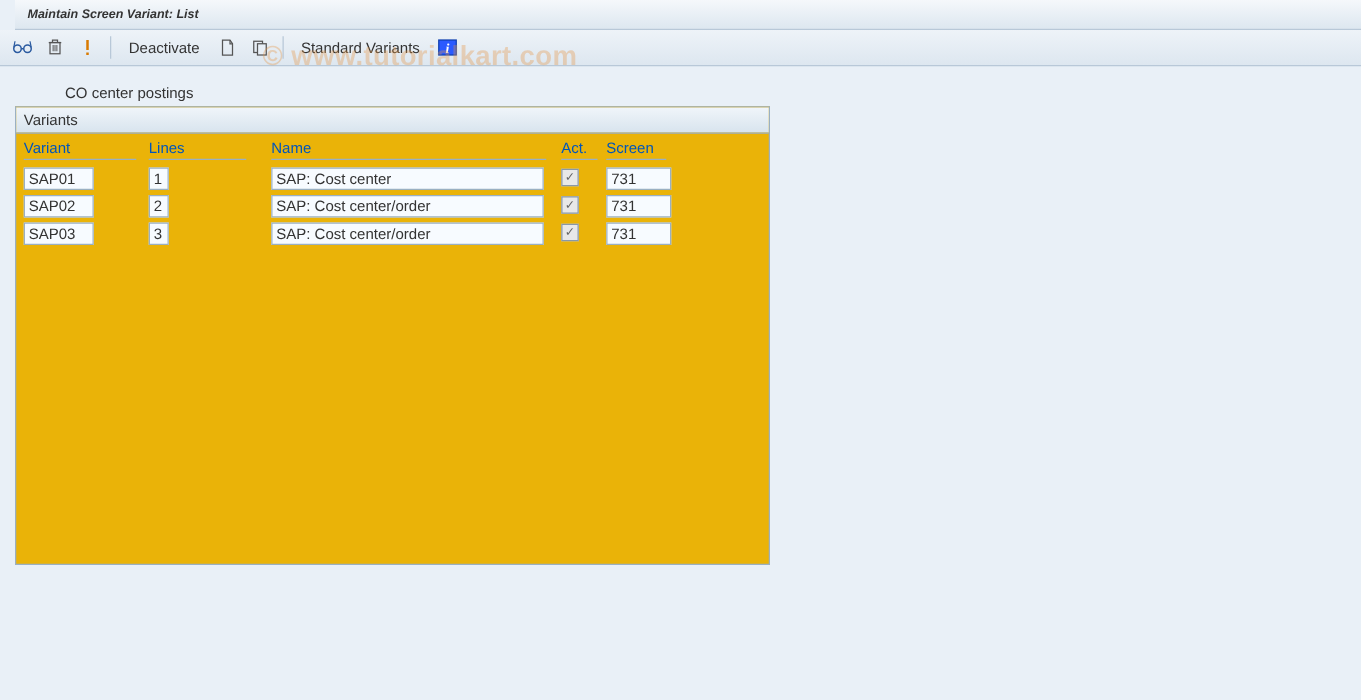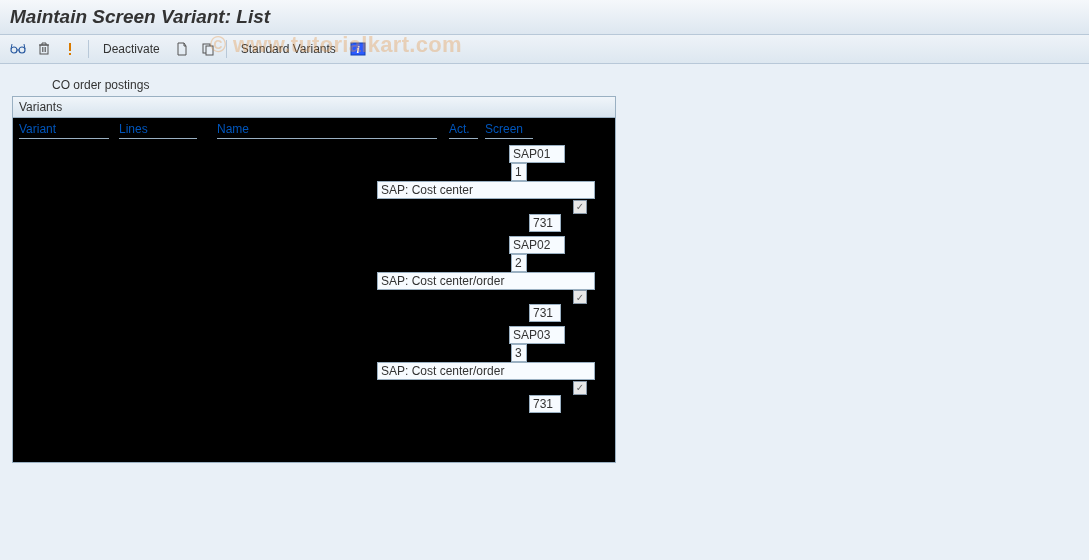--- a/index.html
+++ b/index.html
@@ -11,22 +11,23 @@
       height: 560px;
       overflow: hidden;
       color: #333;
     }
     .title-bar {
       background: linear-gradient(to bottom, #f5f8fb 0%, #dde7f0 100%);
       border-bottom: 1px solid #b8c8d8;
       padding: 6px 10px;
       font-weight: bold;
       font-style: italic;
-      font-size: 19px;
-      color: #333;
+      font-size: 10px;
+      color: #333;
+      margin-left: 12px;
     }
     .toolbar {
       background: linear-gradient(to bottom, #eef3f8 0%, #dde7f0 100%);
       border-bottom: 1px solid #b8c8d8;
       padding: 4px 8px;
       display: flex;
       align-items: center;
       gap: 6px;
     }
     .tb-btn {
@@ -62,21 +63,21 @@
       border-bottom: 1px solid #b0bcc8;
       padding: 2px 0;
     }
     .info-val-txt {
       margin-left: 40px;
     }
     .variants-box {
       width: 604px;
       height: 367px;
       border: 1px solid #9ab0c2;
-      background: #000000;
+      background: #eab308;
       position: relative;
     }
     .variants-header {
       background: linear-gradient(to bottom, #f0f5fa 0%, #d8e4ee 100%);
       border-bottom: 1px solid #9ab0c2;
       padding: 3px 6px;
       font-size: 12px;
       color: #333;
     }
     .vt-head {
@@ -94,41 +95,40 @@
        
     }
     .col-underline {
       border-bottom: 1px solid #9ab0c2;
       display: inline-block;
       padding-bottom: 2px;
     }
     .vt-row {
       display: flex;
       padding: 2px 6px;
-      align-items: flex-end;
-      flex-direction: column;
+      align-items: flex-start;
     }
     .c-variant { width: 100px; }
     .c-lines   { width: 98px; }
     .c-name    { width: 232px; }
     .c-act     { width: 36px; text-align: left; }
     .c-rel     { width: 80px; }
     .cell-input {
       border: 1px solid #9ab0c2;
       background: #f7fbff;
       padding: 1px 3px;
       font-size: 12px;
       font-family: inherit;
       height: 18px;
       color: #333;
     }
     .c-variant .cell-input { width: 56px; }
     .c-lines   .cell-input { width: 16px; text-align: left;}
     .c-name    .cell-input { width: 218px; }
-    .c-rel     .cell-input { width: 32px; }
+    .c-rel     .cell-input { width: 52px; }
     .chk {
       width: 14px; height: 14px;
       border: 1px solid #8898a8;
       background: #e8e8e8;
       display: inline-flex;
       align-items: center;
       justify-content: center;
       font-size: 10px;
       color: #666;
     }
@@ -200,21 +200,21 @@
       <text x="8" y="11" text-anchor="middle" font-family="serif" font-weight="bold" font-style="italic" fill="white" font-size="11">i</text>
     </svg>
   </span>
 </div>
 
 <div class="watermark">© www.tutorialkart.com</div>
 
 <div class="content">
 
   <div class="info-row">
-    <span class="info-val-txt">CO order postings</span>
+    <span class="info-val-txt">CO center postings</span>
   </div>
 
   <div class="variants-box">
     <div class="variants-header">Variants</div>
 
     <div class="vt-head">
       <div class="c-variant"><span class="col-underline">Variant</span></div>
       <div class="c-lines"><span class="col-underline">Lines</span></div>
       <div class="c-name"><span class="col-underline">Name</span></div>
       <div class="c-act"><span class="col-underline">Act.</span></div>

